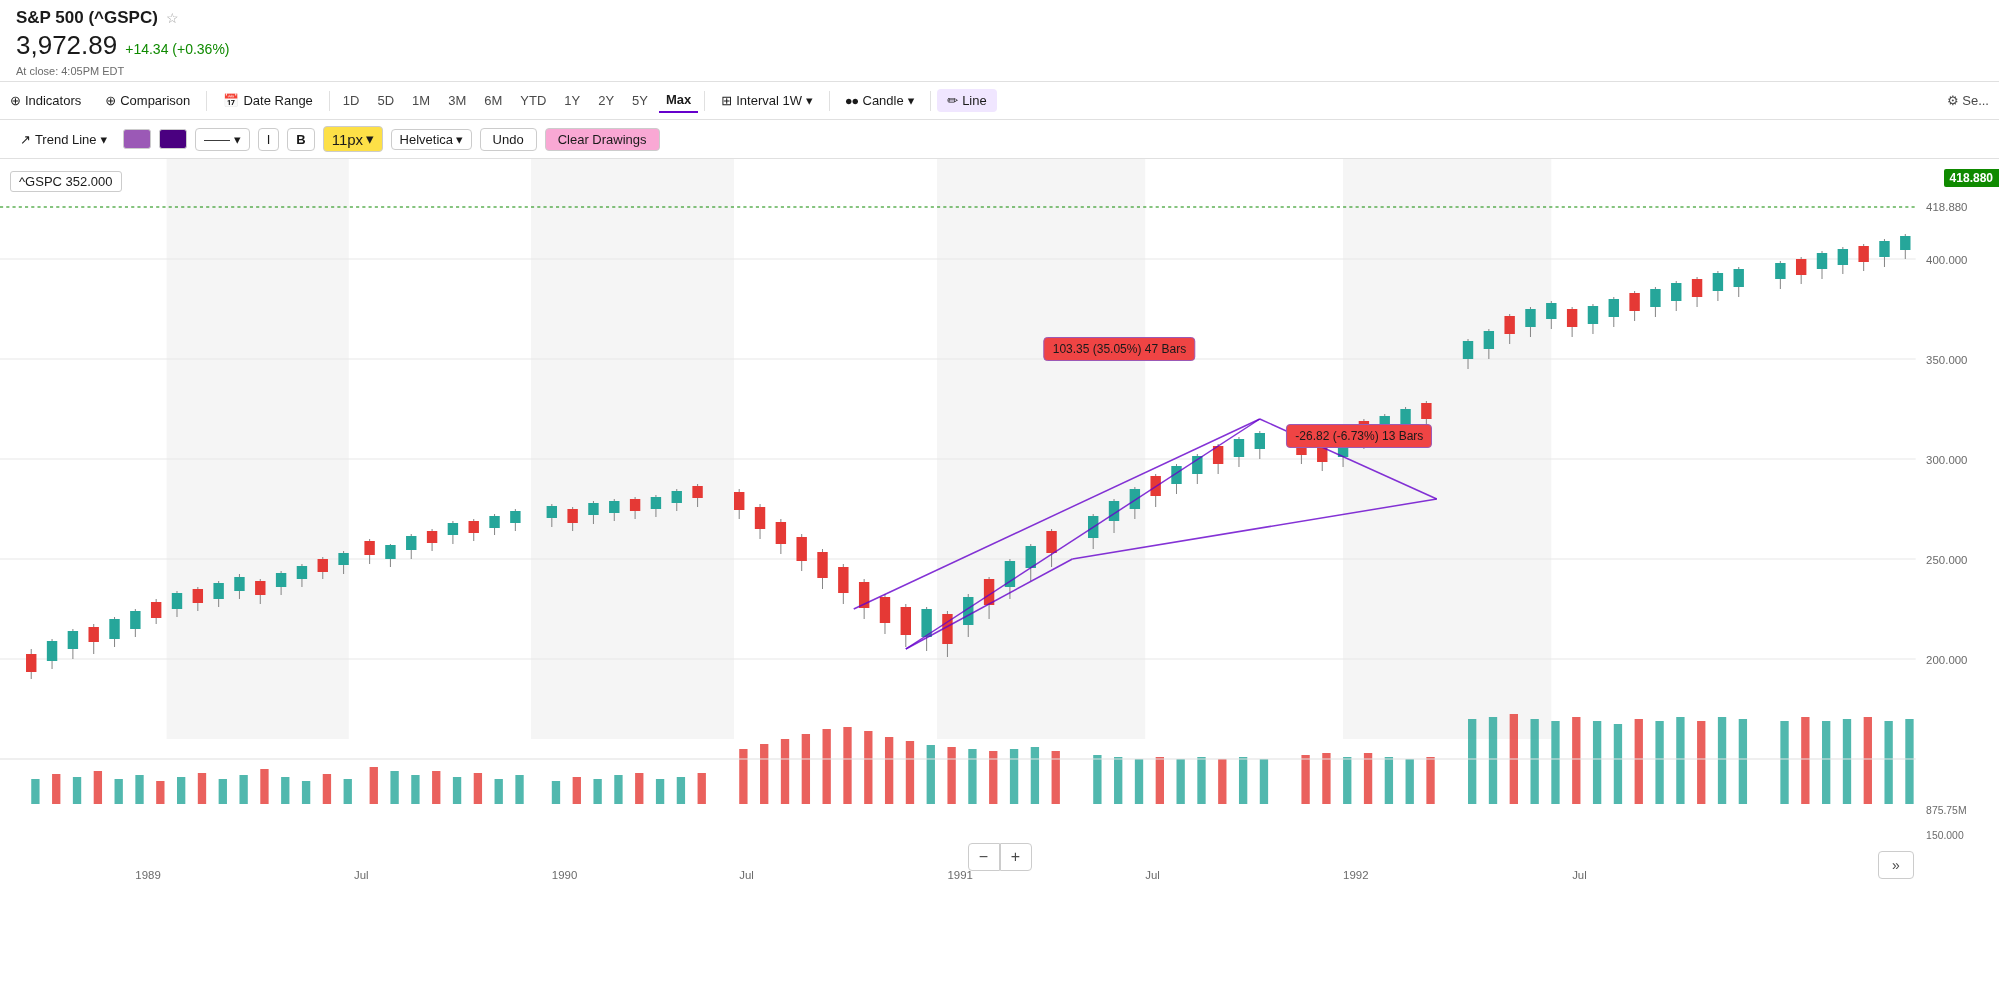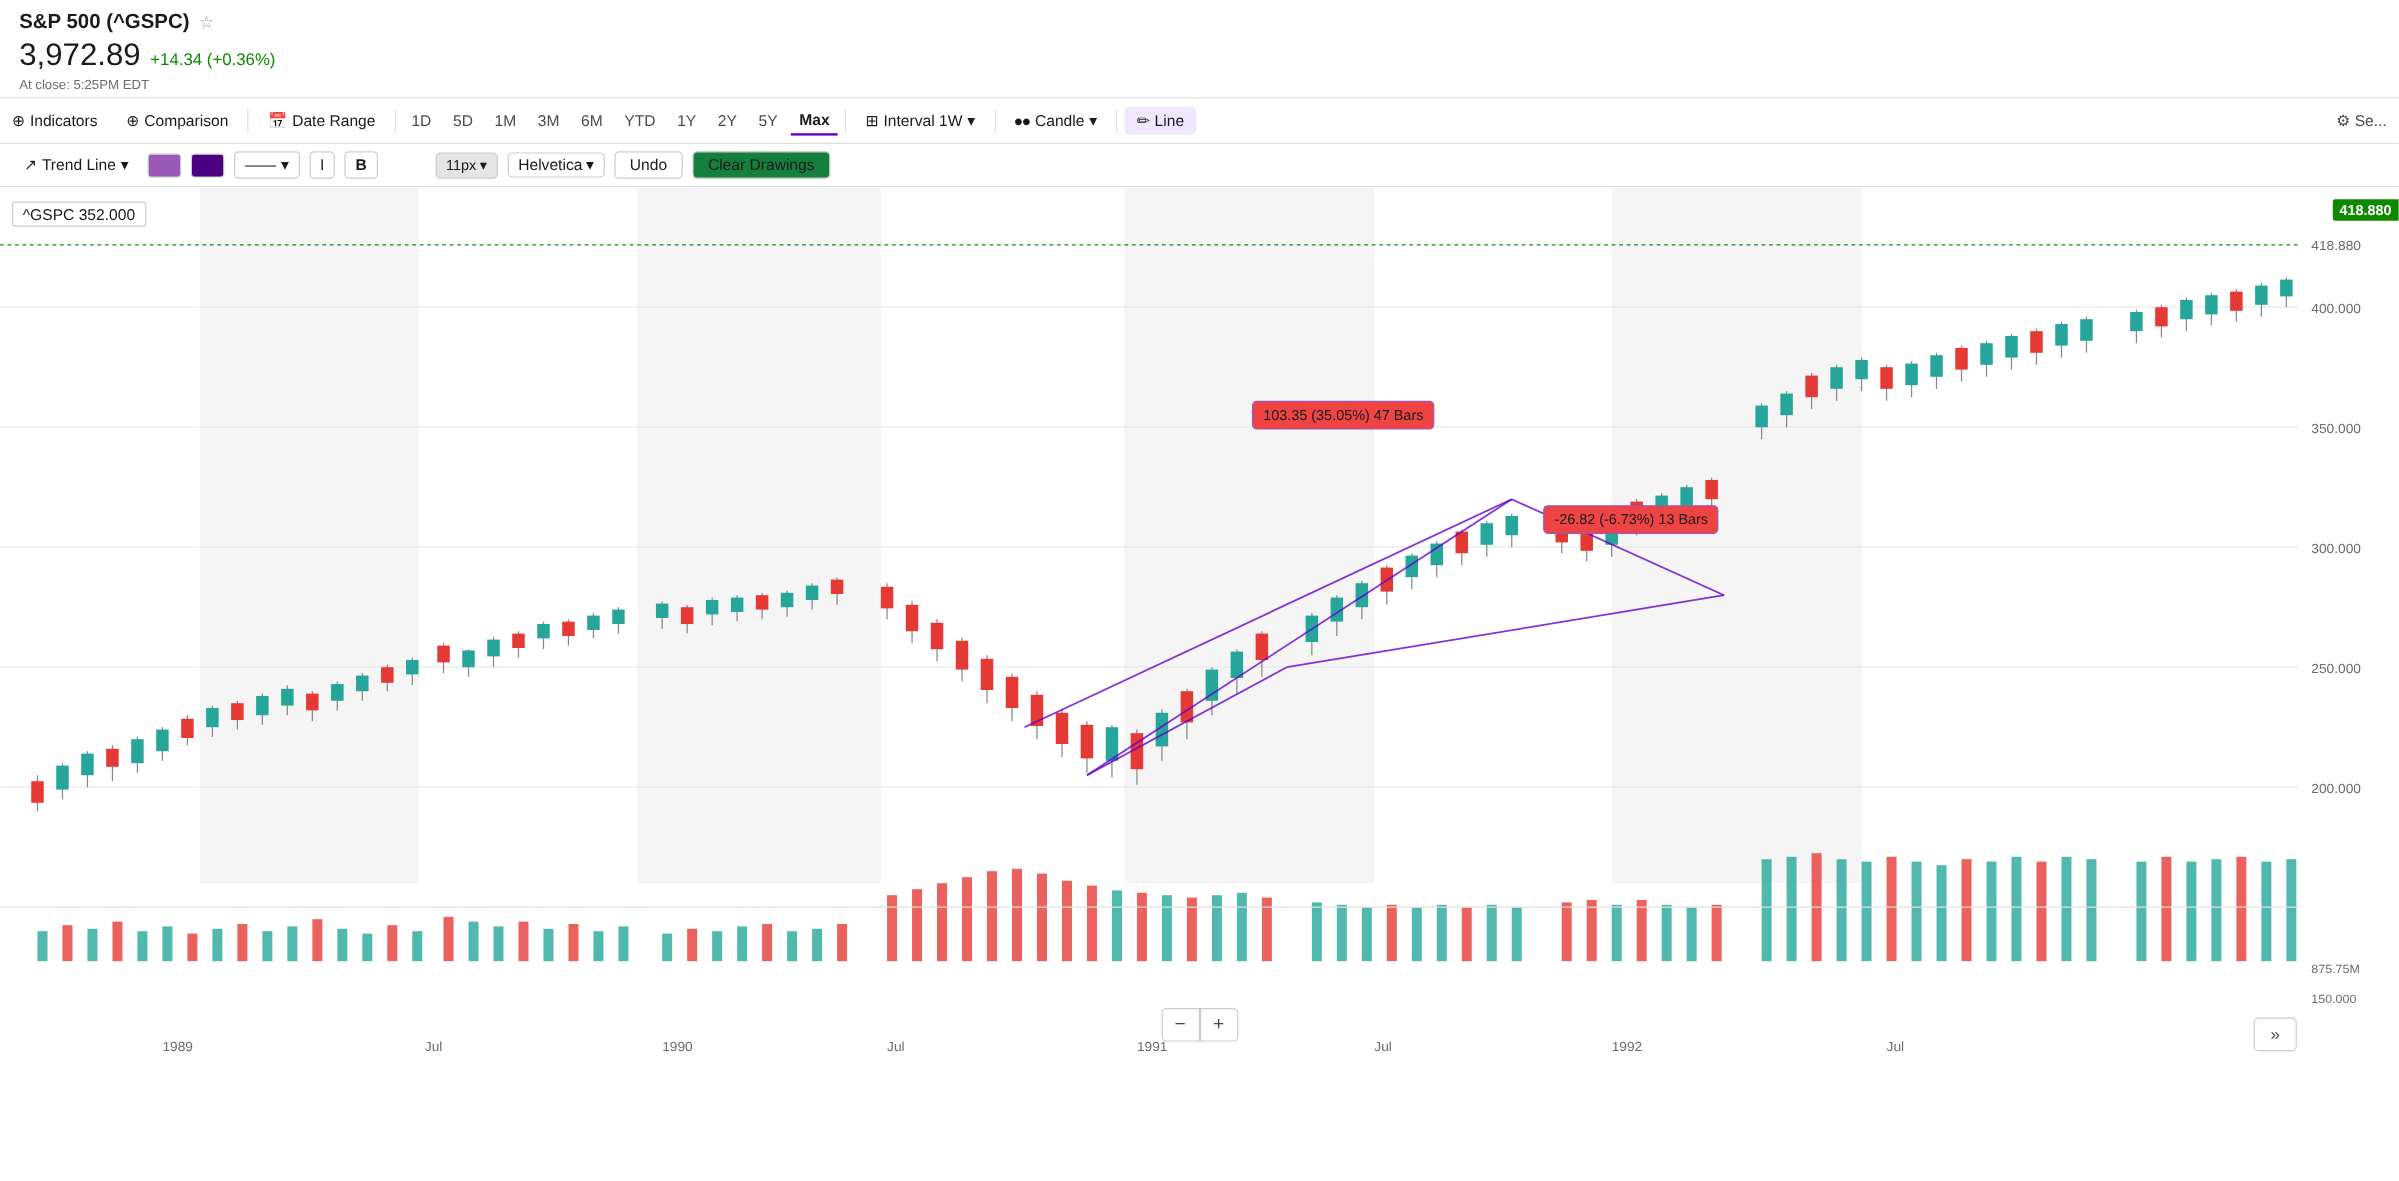--- a/index.html
+++ b/index.html
@@ -24,24 +24,24 @@
     .period-btn.active { font-weight: 700; color: #1a1a1a; border-bottom: 2px solid #6600cc; border-radius: 0; }
     .settings-btn { margin-left: auto; padding: 4px 10px; font-size: 13px; color: #4a4a4a; cursor: pointer; border: none; background: none; }
 
     
     .draw-toolbar { display: flex; align-items: center; gap: 8px; padding: 6px 12px; border-bottom: 1px solid #e0e0e0; }
     .trend-line-btn { display: flex; align-items: center; gap: 4px; font-size: 13px; color: #1a1a1a; cursor: pointer; border: none; background: none; padding: 4px 8px; border-radius: 4px; }
     .color-swatch { width: 28px; height: 20px; border-radius: 3px; cursor: pointer; border: 1px solid #ccc; }
     .color-swatch-dark { width: 28px; height: 20px; background: #4a0080; border-radius: 3px; cursor: pointer; border: 1px solid #ccc; }
     .line-style-btn { display: flex; align-items: center; gap: 4px; font-size: 13px; color: #1a1a1a; cursor: pointer; border: 1px solid #ccc; background: #fff; padding: 3px 8px; border-radius: 4px; }
     .format-btn { padding: 3px 8px; font-size: 13px; cursor: pointer; border: 1px solid #ccc; background: #fff; border-radius: 4px; color: #1a1a1a; }
-    .font-size-btn { display: flex; align-items: center; gap: 3px; padding: 3px 8px; font-size: 12px; cursor: pointer; border: 1px solid #ccc; background: #e5e5e5; border-radius: 4px; color: #1a1a1a; margin-left: 40px; }
+    .font-size-btn { display: flex; align-items: center; gap: 3px; padding: 3px 8px; font-size: 15px; cursor: pointer; border: 1px solid #ccc; background: #fde047; border-radius: 4px; color: #1a1a1a; }
     .font-btn { display: flex; align-items: center; gap: 3px; padding: 2px 8px; font-size: 13px; cursor: pointer; border: 1px solid #ccc; background: #fff; border-radius: 4px; color: #1a1a1a; }
     .undo-btn { padding: 3px 12px; font-size: 13px; cursor: pointer; border: 1px solid #ccc; background: #fff; border-radius: 4px; color: #1a1a1a; }
-    .clear-btn { padding: 3px 12px; font-size: 13px; cursor: pointer; border: 1px solid #ccc; background: #15803d; border-radius: 4px; color: #1a1a1a; }
+    .clear-btn { padding: 3px 12px; font-size: 13px; cursor: pointer; border: 1px solid #ccc; background: #f9a8d4; border-radius: 4px; color: #1a1a1a; }
 
     
     .chart-container { position: relative; width: 100%; height: calc(984px - 160px); background: #fff; }
     .chart-svg { width: 100%; height: 100%; }
 
     
     .price-label { position: absolute; left: 10px; top: 12px; background: #fff; border: 1px solid #ccc; border-radius: 3px; padding: 2px 8px; font-size: 13px; color: #1a1a1a; }
 
     
     .current-price-badge { position: absolute; right: 0; top: 10px; background: #0f8a00; color: #fff; padding: 2px 6px; font-size: 12px; font-weight: 600; border-radius: 2px 0 0 2px; }
@@ -70,21 +70,21 @@
 
   <div class="header">
     <div class="title-row">
       <span class="title-text">S&amp;P 500 (^GSPC)</span>
       <span class="star-icon">☆</span>
     </div>
     <div class="price-row">
       <span class="price">3,972.89</span>
       <span class="price-change">+14.34 (+0.36%)</span>
     </div>
-    <div class="market-status">At close: 5:25PM EDT</div>
+    <div class="market-status">At close: 4:05PM EDT</div>
   </div>
 
   <div class="toolbar">
     <button class="toolbar-btn">
       <span>⊕</span>
       <span>Indicators</span>
     </button>
     <button class="toolbar-btn">
       <span>⊕</span>
       <span>Comparison</span>

